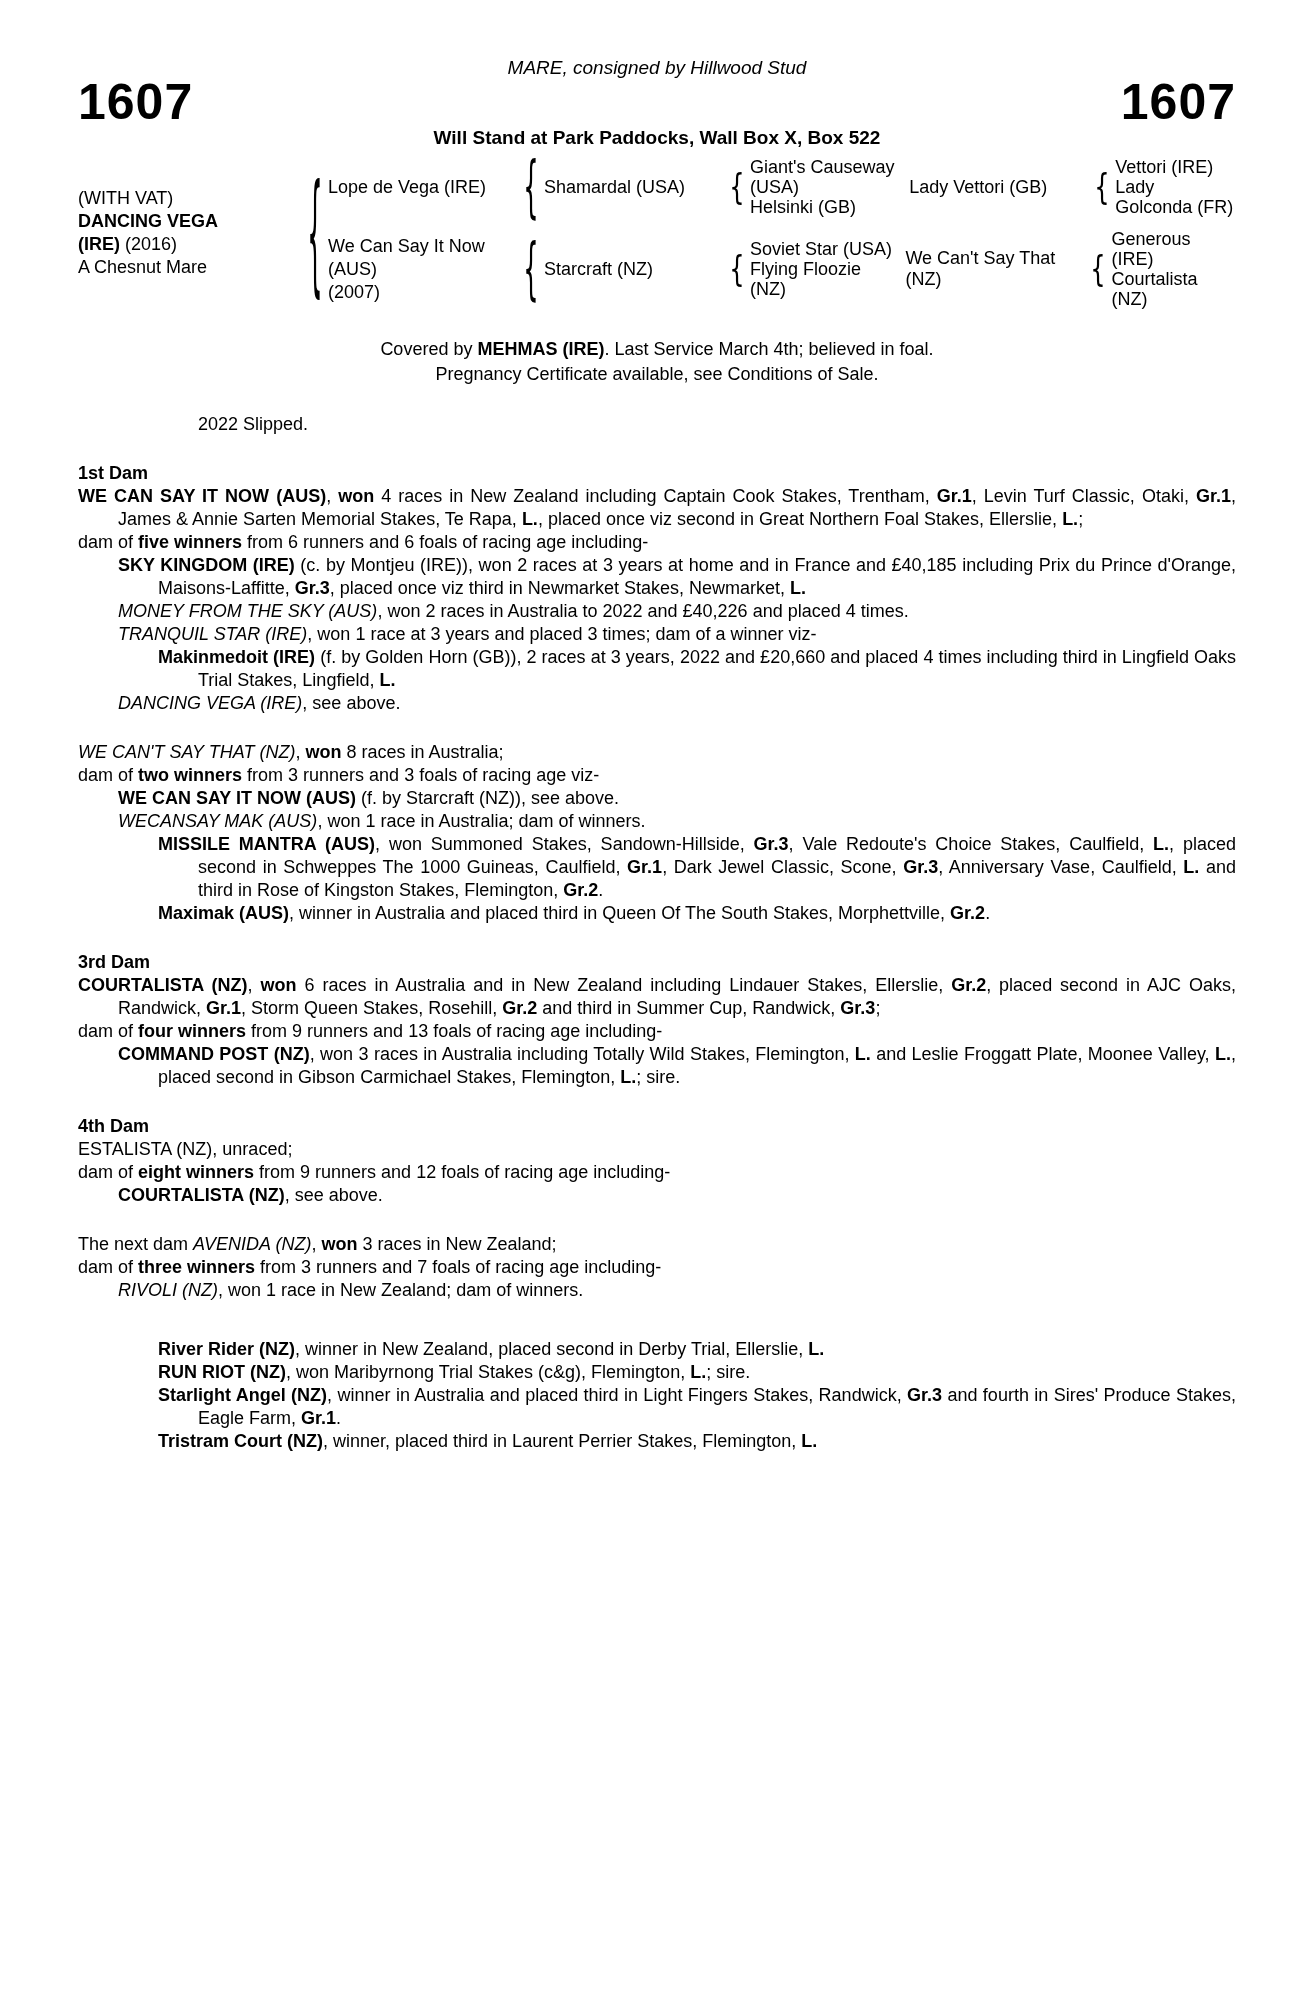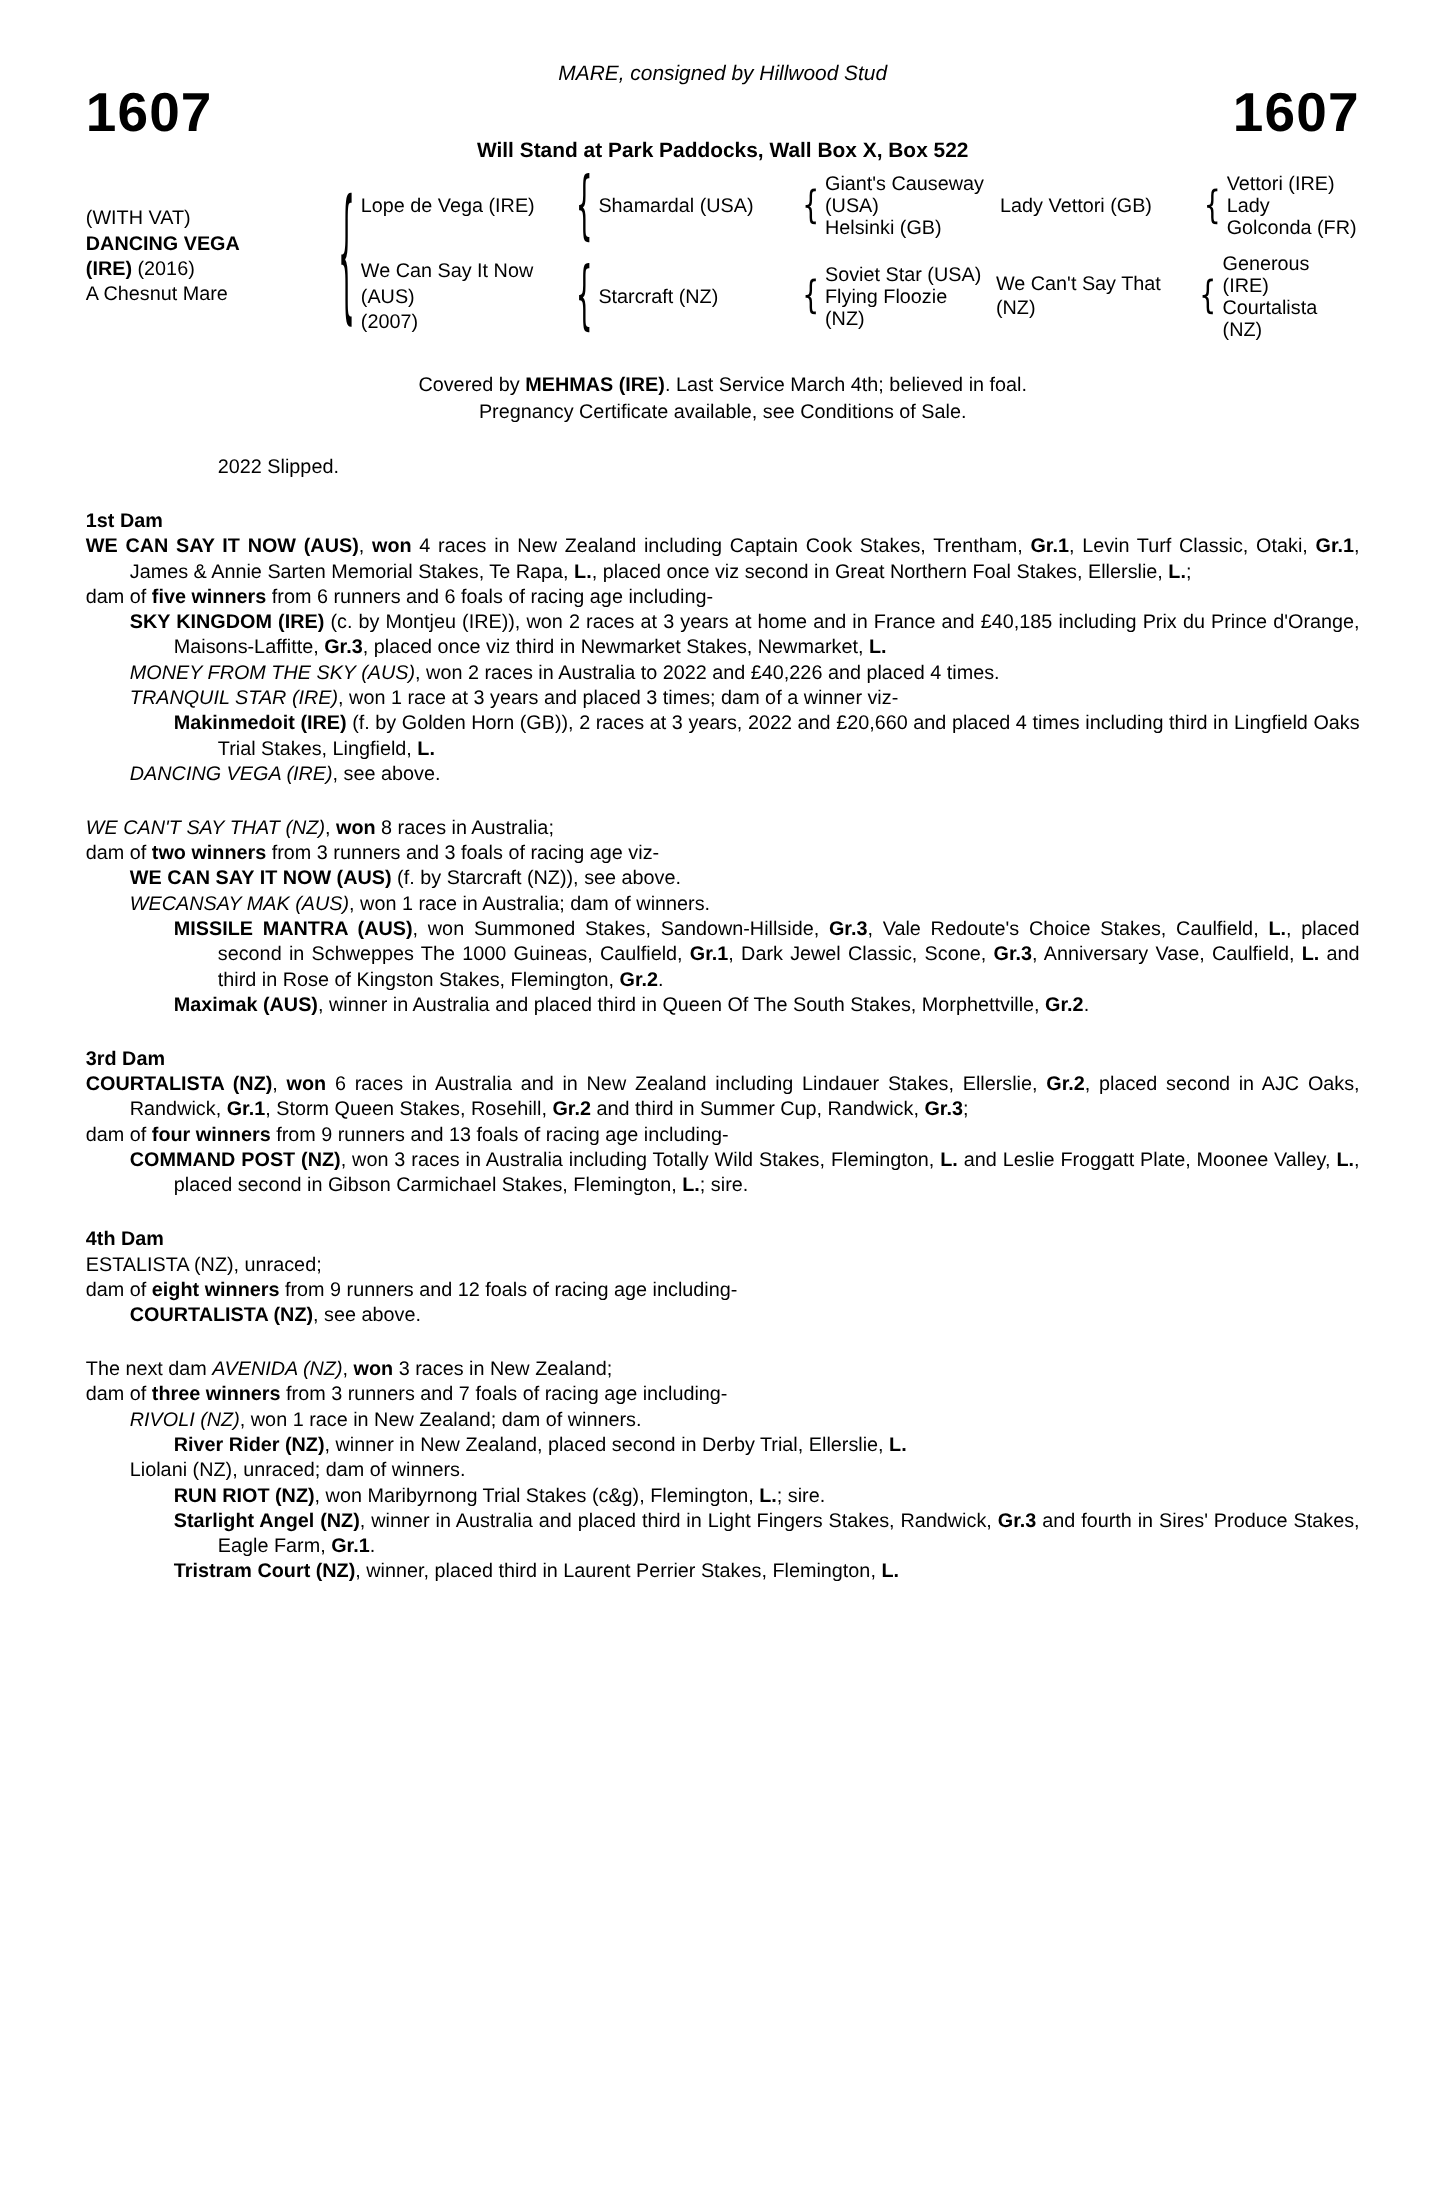--- a/index.html
+++ b/index.html
@@ -170,21 +170,20 @@
       <div class="bodysection">
         <div class="heading">4th Dam</div>
         <div class="para" style="padding-left: 40px; text-indent: -40px;"><span>ESTALISTA (NZ), unraced;</span></div>
         <div class="para" style="padding-left: 40px; text-indent: -40px;"><span>dam of </span><span class="b">eight winners</span><span> from 9 runners and 12 foals of racing age including-</span></div>
         <div class="para" style="padding-left: 80px; text-indent: -40px;"><span class="b">COURTALISTA (NZ)</span><span>, see above.</span></div>
       </div>
       <div class="bodysection">
         <div class="para" style="padding-left: 40px; text-indent: -40px;"><span>The next dam </span><span class="i">AVENIDA (NZ)</span><span>, </span><span class="b">won</span><span> 3 races in New Zealand;</span></div>
         <div class="para" style="padding-left: 40px; text-indent: -40px;"><span>dam of </span><span class="b">three winners</span><span> from 3 runners and 7 foals of racing age including-</span></div>
         <div class="para" style="padding-left: 80px; text-indent: -40px;"><span class="i">RIVOLI (NZ)</span><span>, won 1 race in New Zealand; dam of winners.</span></div>
-        <div class="para" style="padding-left: 120px; text-indent: -40px;"><span class="b">River Rider (NZ)</span><span>, winner in New Zealand, placed second in Derby Trial, Ellerslie, </span><span class="b">L.</span></div>
-        <div class="para" style="padding-left: 80px; text-indent: -40px;"><span>Liolani (NZ), unraced; dam of winners.</span></div>
+        <div class="para" style="padding-left: 120px; text-indent: -40px; margin-top: 36px;"><span class="b">River Rider (NZ)</span><span>, winner in New Zealand, placed second in Derby Trial, Ellerslie, </span><span class="b">L.</span></div>
         <div class="para" style="padding-left: 120px; text-indent: -40px;"><span class="b">RUN RIOT (NZ)</span><span>, won Maribyrnong Trial Stakes (c&amp;g), Flemington, </span><span class="b">L.</span><span>; sire.</span></div>
         <div class="para" style="padding-left: 120px; text-indent: -40px;"><span class="b">Starlight Angel (NZ)</span><span>, winner in Australia and placed third in Light Fingers Stakes, Randwick, </span><span class="b">Gr.3</span><span> and fourth in Sires' Produce Stakes, Eagle Farm, </span><span class="b">Gr.1</span><span>.</span></div>
         <div class="para" style="padding-left: 120px; text-indent: -40px;"><span class="b">Tristram Court (NZ)</span><span>, winner, placed third in Laurent Perrier Stakes, Flemington, </span><span class="b">L.</span></div>
       </div>
     </div>
 
 </div>
 
 </body></html>

